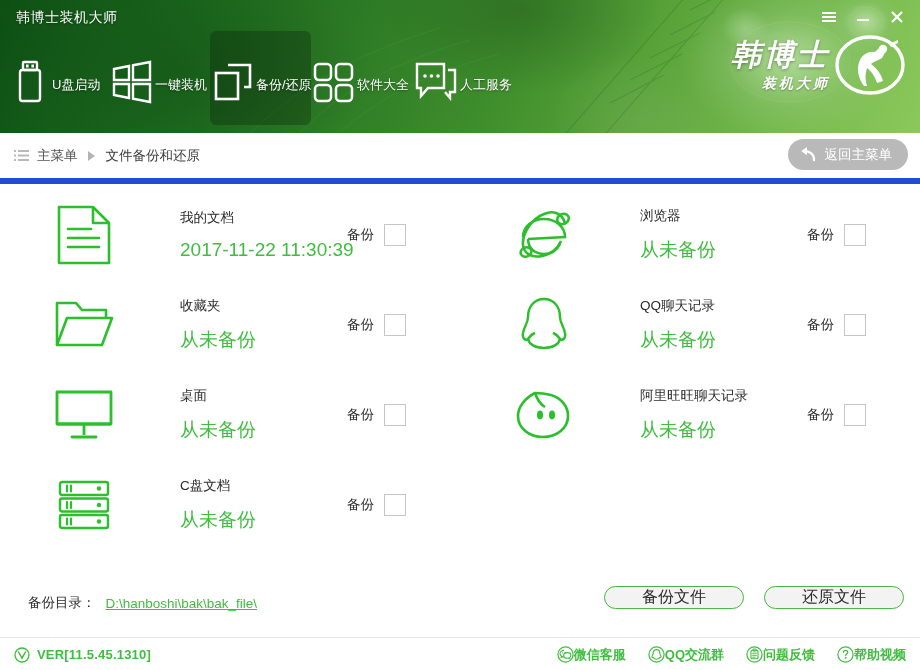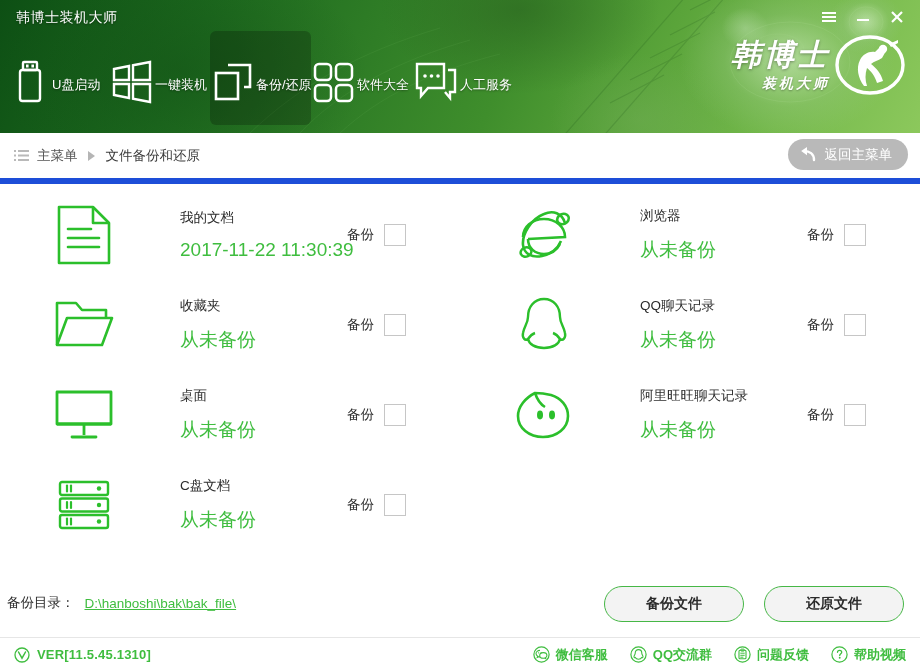--- a/index.html
+++ b/index.html
@@ -95,42 +95,42 @@
   .cell .st{font-size:19px;color:#3fbd3f;white-space:nowrap;}
   .cell .chk{position:absolute;right:54px;display:flex;align-items:center;gap:10px;}
   .chk-label{font-size:13.5px;color:#2b2b2b;}
   .cbox{
     width:22px;height:22px;border:1px solid #c6c6c6;background:#fff;
     box-sizing:border-box;cursor:pointer;display:block;
   }
 
   
   .bottom{position:absolute;left:0;top:578px;width:920px;height:58px;background:#fff;}
-  .dirrow{position:absolute;left:7px;top:16px;display:flex;align-items:center;gap:10px;}
+  .dirrow{position:absolute;left:28px;top:16px;display:flex;align-items:center;gap:10px;}
   .dirlabel{font-size:13.5px;color:#2b2b2b;}
   .dirpath{
     font-size:13.5px;color:#3fbd3f;text-decoration:underline;cursor:pointer;
     font-family:"Liberation Sans",sans-serif;
   }
   .actions{position:absolute;right:16px;top:8px;display:flex;gap:20px;}
   .abtn{
-    width:140px;height:36px;border-radius:19px;border:1px solid #46b746;
-    background:#f3f3f3;color:#2b2b2b;font-size:14px;cursor:pointer;
-    font-family:inherit;display:flex;align-items:center;justify-content:center;font-weight:bold;
+    width:140px;height:23px;border-radius:19px;border:1px solid #46b746;
+    background:#f3f3f3;color:#2b2b2b;font-size:16px;cursor:pointer;
+    font-family:inherit;display:flex;align-items:center;justify-content:center;
   }
 
   
   .footer{
     position:absolute;left:0;top:637px;width:920px;height:33px;background:#fff;
     border-top:1px solid #e6e6e6;display:flex;align-items:center;
   }
   .ver{display:flex;align-items:center;gap:7px;margin-left:14px;}
   .vertxt{font-size:13px;color:#3fbd3f;font-weight:bold;letter-spacing:.2px;}
   .flinks{position:absolute;right:14px;display:flex;align-items:center;gap:22px;}
-  .flink{display:flex;align-items:center;gap:6px;cursor:pointer;text-align:center;}
+  .flink{display:flex;align-items:center;cursor:pointer;text-align:center;}
   .flink .lb{font-size:13px;color:#3fbd3f;font-weight:bold;white-space:nowrap;}
   .flink svg{display:block;}
 </style>
 </head>
 <body>
 
 <div class="app">
 
   <div class="header">
     <svg class="hdr-veins" width="920" height="133" viewBox="0 0 920 133">

